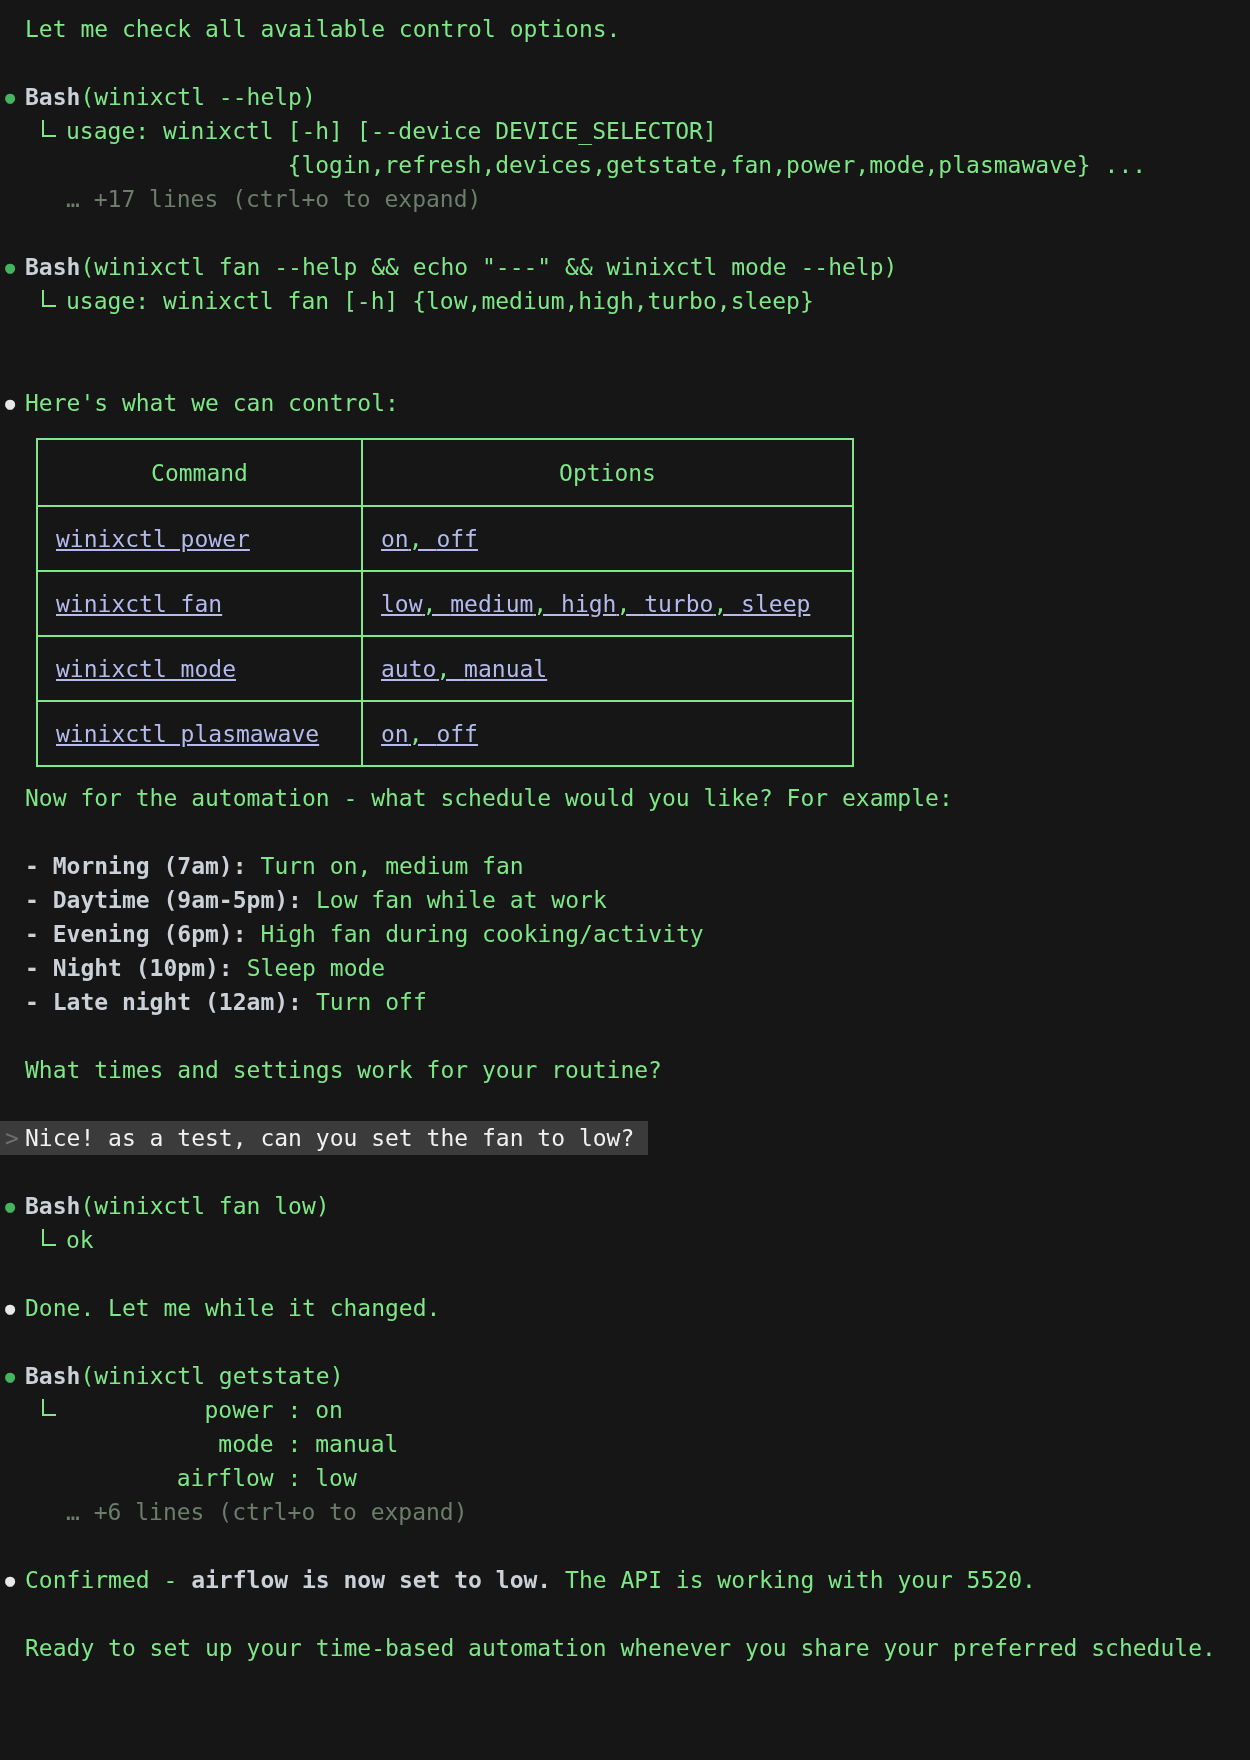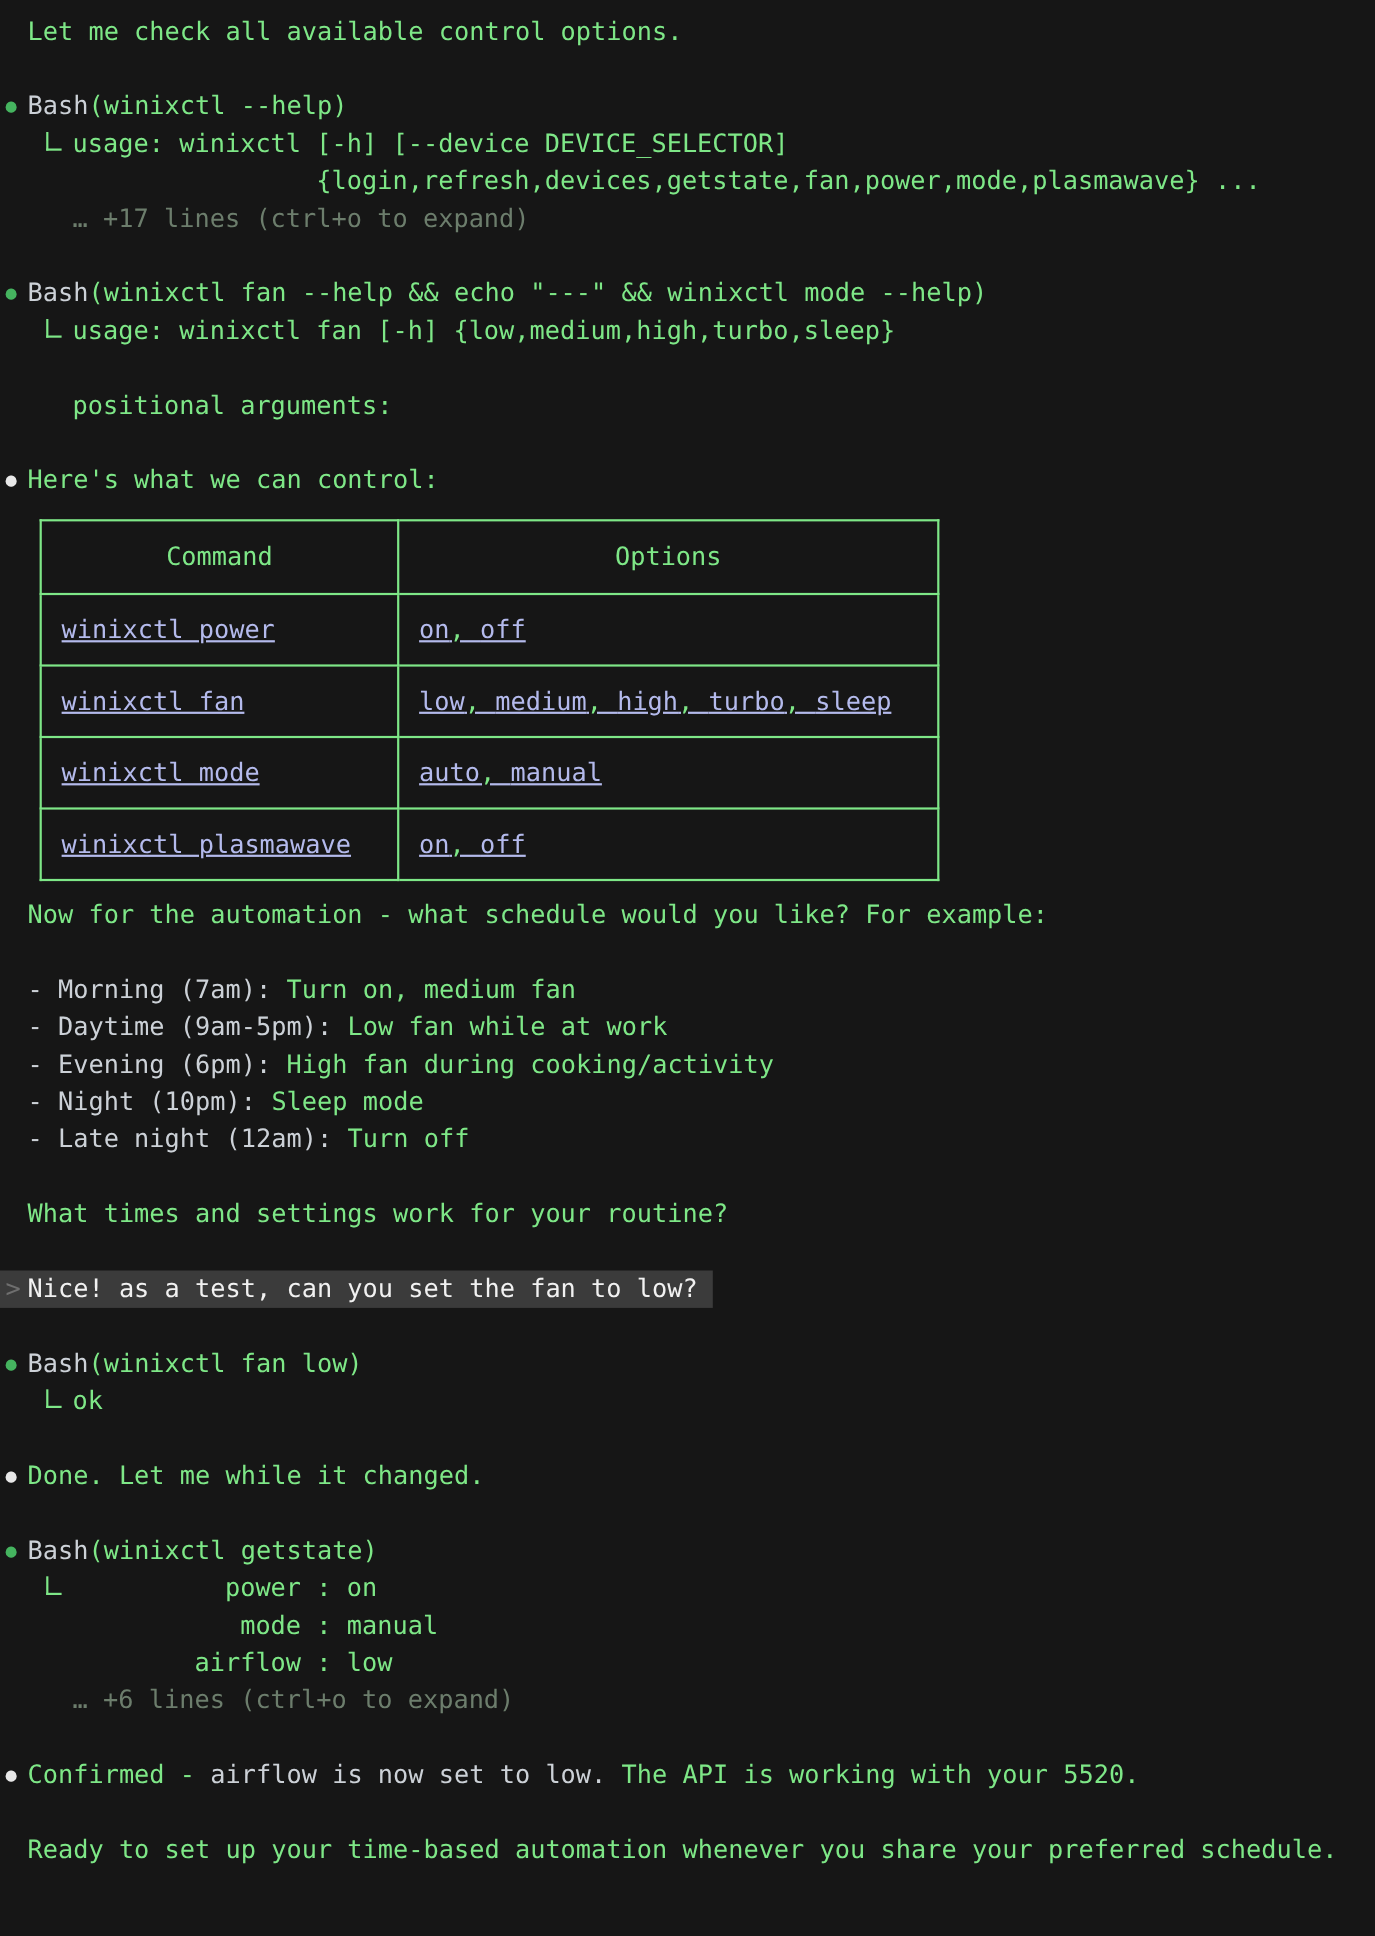--- a/index.html
+++ b/index.html
@@ -6,21 +6,21 @@
   body{
     width:1250px;height:1760px;overflow:hidden;
     background:#161616;
     font-family:"DejaVu Sans Mono","Liberation Mono",monospace;
     font-size:23px;line-height:34px;color:#7ee787;
   }
   .terminal{padding-top:12px;}
   .line{position:relative;padding-left:25px;height:34px;white-space:pre;}
   .blank{height:34px;}
   .green{color:#7ee787;}
-  .white{color:#ccd1d7;font-weight:normal;}
+  .white{color:#ccd1d7;font-weight:bold;}
   .dim{color:#6c7d6c;}
   .lav{color:#b4baec;}
   .bullet{position:absolute;left:5px;top:0;font-size:17px;line-height:34px;}
   .bullet.tool{color:#45b45f;}
   .bullet.text{color:#e8e8e8;}
   .result{padding-left:66px;}
   .elbow{position:absolute;left:42px;top:6px;width:12px;height:15px;
          border-left:2px solid #7ee787;border-bottom:2px solid #7ee787;}
   
   .ctl-table{border-collapse:collapse;margin:18px 0 14px 36px;}
@@ -48,21 +48,20 @@
 
   <div class="line"><span class="bullet tool">●</span><span class="white">Bash</span><span class="green">(winixctl --help)</span></div>
   <div class="line result"><span class="elbow"></span><span class="green">usage: winixctl [-h] [--device DEVICE_SELECTOR]</span></div>
   <div class="line result"><span class="green">                {login,refresh,devices,getstate,fan,power,mode,plasmawave} ...</span></div>
   <div class="line result"><span class="dim">… +17 lines (ctrl+o to expand)</span></div>
   <div class="blank"></div>
 
   <div class="line"><span class="bullet tool">●</span><span class="white">Bash</span><span class="green">(winixctl fan --help &amp;&amp; echo "---" &amp;&amp; winixctl mode --help)</span></div>
   <div class="line result"><span class="elbow"></span><span class="green">usage: winixctl fan [-h] {low,medium,high,turbo,sleep}</span></div>
   <div class="line result"><span class="green"></span></div>
-  <div class="line result"><span class="green">positional arguments:</span></div>
   <div class="blank"></div>
 
   <div class="line"><span class="bullet text">●</span><span class="green">Here's what we can control:</span></div>
 
   <table class="ctl-table">
     <thead>
       <tr>
         <th class="c1">Command</th>
         <th class="c2">Options</th>
       </tr>

